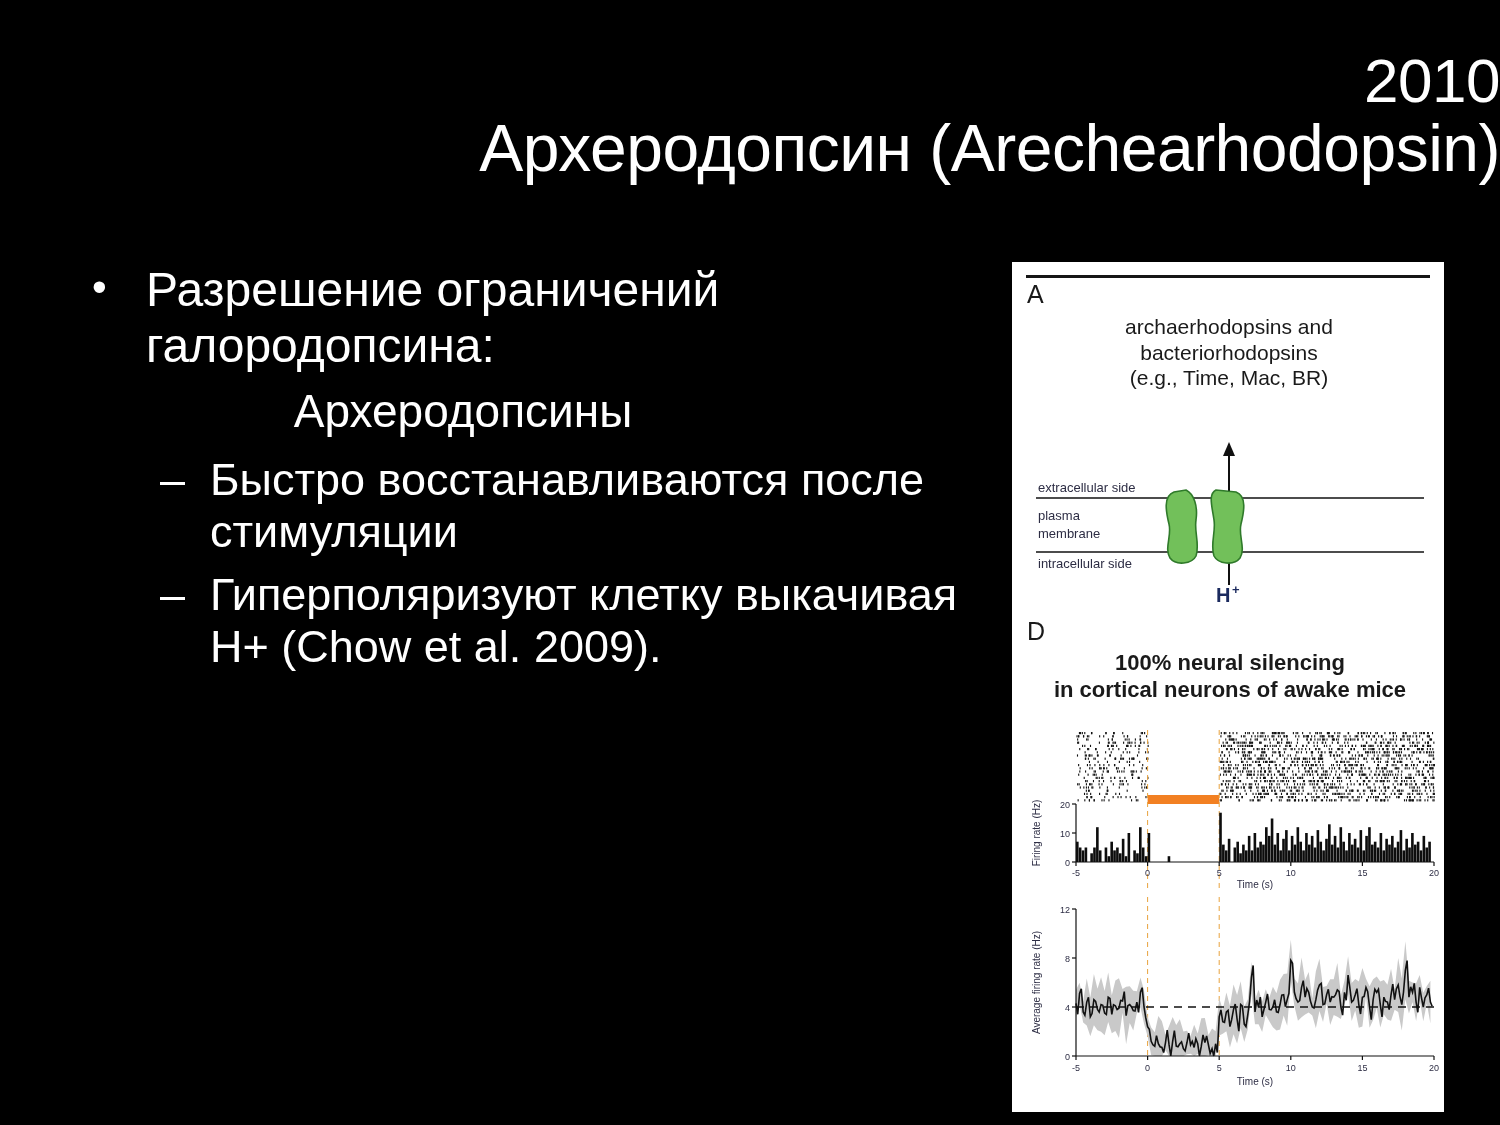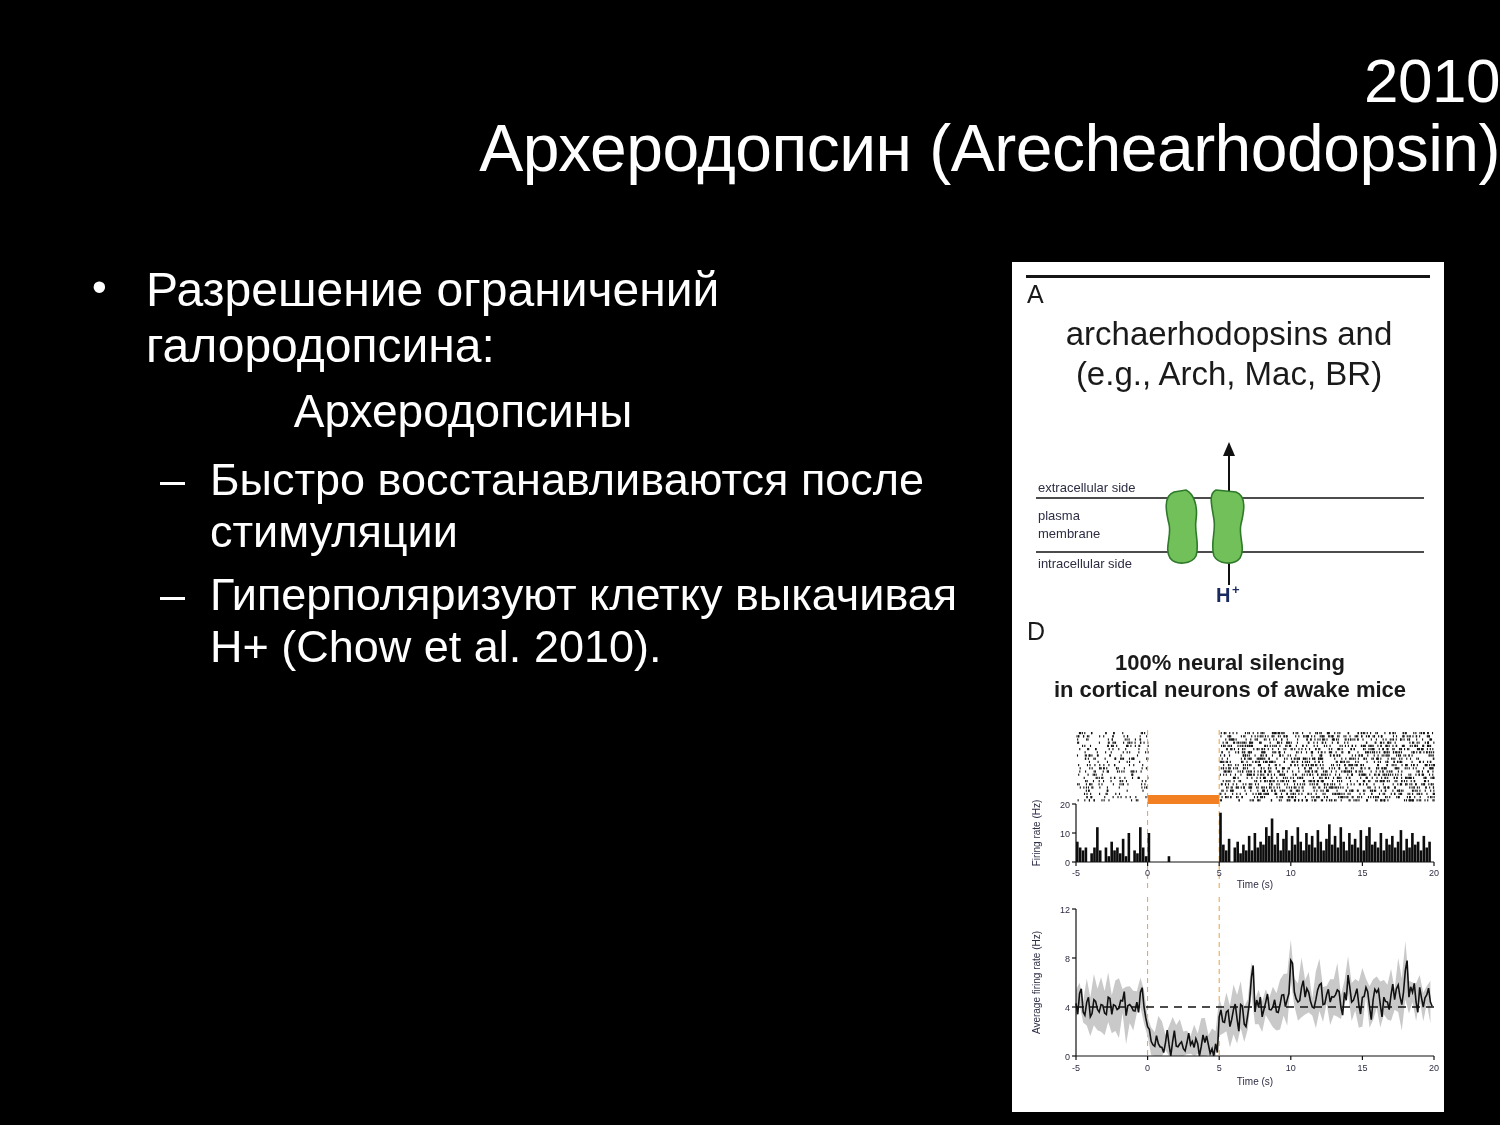--- a/index.html
+++ b/index.html
@@ -121,21 +121,21 @@
     width: 432px;
     text-align: center;
     font-family: "Liberation Sans", sans-serif;
     color: #1a1a1a;
     line-height: 1.22;
   }
   #caption-a {
     top: 52px;
     left: 22px;
     width: 390px;
-    font-size: 33px;
+    font-size: 21px;
   }
   #caption-d {
     top: 388px;
     left: 18px;
     width: 400px;
     font-size: 22px;
     font-weight: bold;
     text-align: center;
   }
 
@@ -184,35 +184,36 @@
   <div class="sub-list">
     <div class="bullet-l2">
       <span class="dash">–</span>
     </div>
     <div class="bullet-l2">
       <span class="dash">–</span>
       <span>Быстро восстанавливаются после стимуляции</span>
     </div>
     <div class="bullet-l2">
       <span class="dash">–</span>
-      <span>Гиперполяризуют клетку выкачивая H+ (Chow et al. 2010).</span>
+      <span>Гиперполяризуют клетку выкачивая H+ (Chow et al. 2009).</span>
     </div>
   </div>
 
 </div>
 
 <div id="figure-panel">
 
   <div class="top-rule"></div>
 
   <div class="panel-letter" id="panel-letter-a">A</div>
 
   <div class="fig-caption" id="caption-a">
     <div>archaerhodopsins and</div>
-    <div>(e.g., Arch, Mac, BR)</div>
+    <div>bacteriorhodopsins</div>
+    <div>(e.g., Time, Mac, BR)</div>
   </div>
 
   <svg id="membrane-diagram" viewBox="0 0 410 165">
 
     <line x1="205" y1="145" x2="205" y2="10" stroke="#101010" stroke-width="2"></line>
     <polygon points="205,2 199,16 211,16" fill="#101010"></polygon>
 
     <line x1="12" y1="58" x2="400" y2="58" stroke="#101010" stroke-width="1.4"></line>
     <line x1="12" y1="112" x2="400" y2="112" stroke="#101010" stroke-width="1.4"></line>
 

